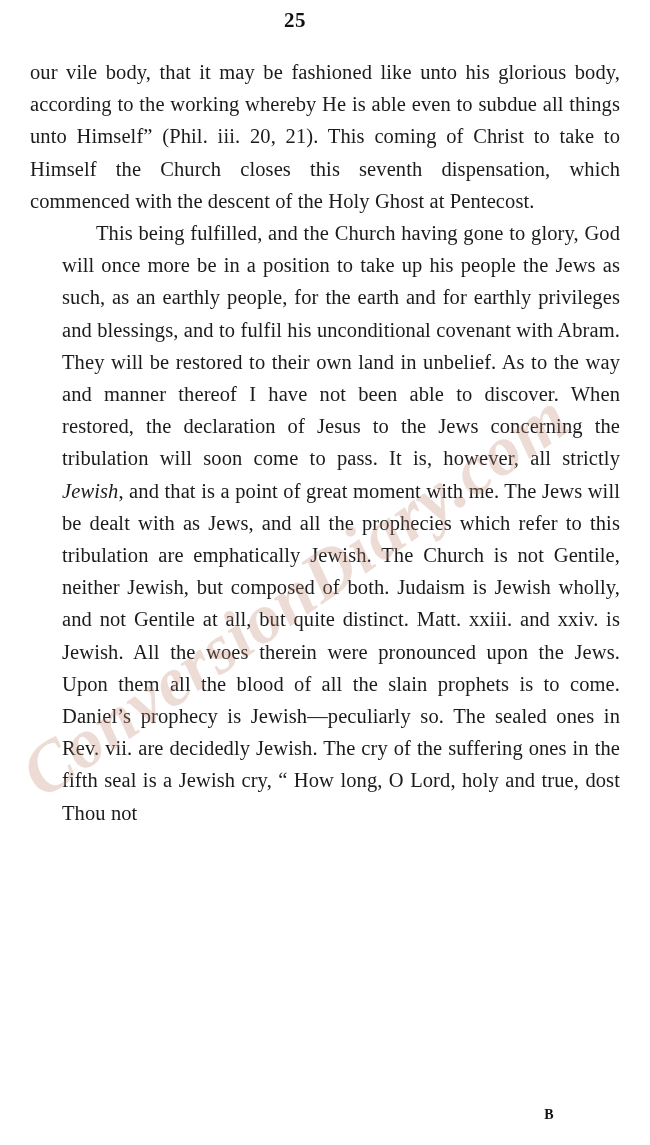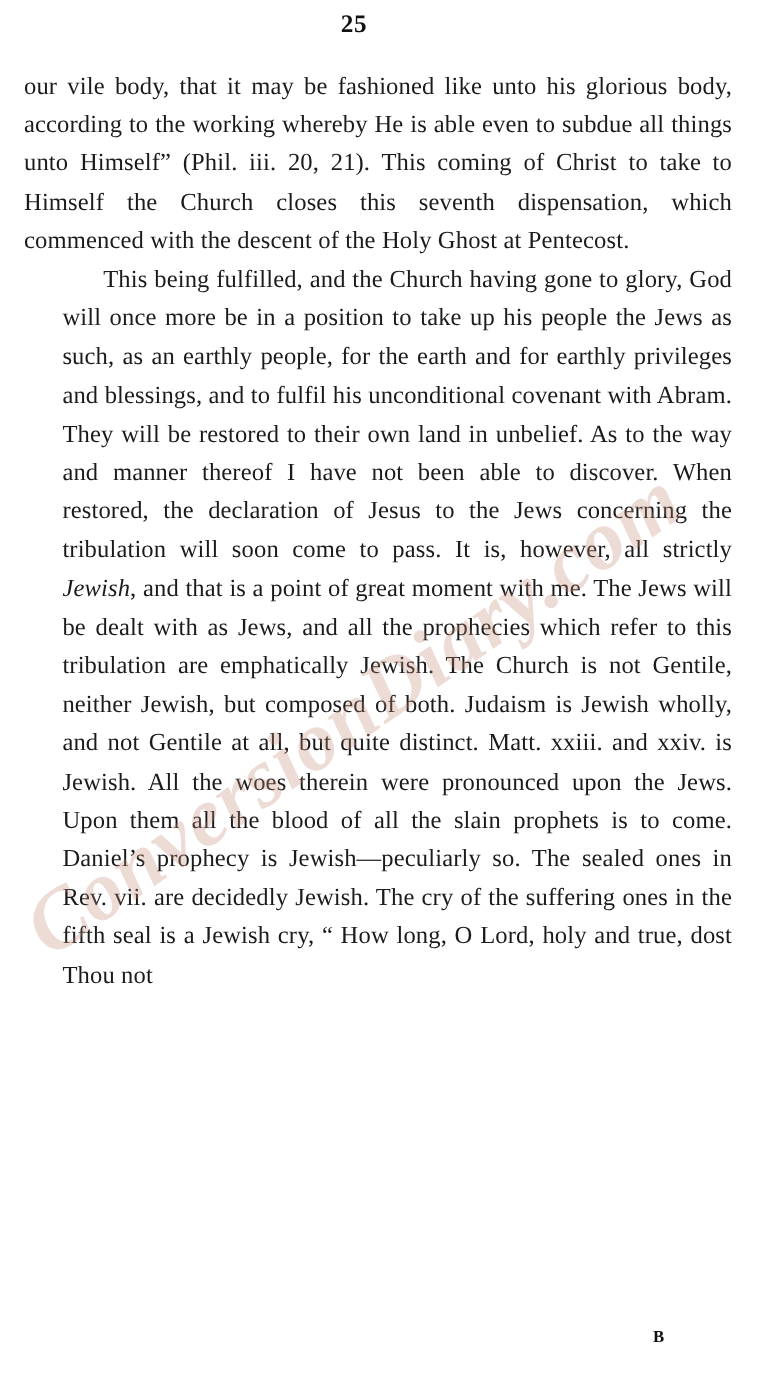--- a/index.html
+++ b/index.html
@@ -46,21 +46,21 @@
     text-align: center;
     font-family: "Liberation Serif", serif;
     font-size: 21px;
     font-weight: 700;
     color: #111;
     letter-spacing: 0.5px;
   }
   .body-text {
     position: absolute;
     top: 56px;
-    left: 20px;
+    left: 30px;
     width: 590px;
     z-index: 2;
   }
   .para {
     margin: 0;
     font-size: 20.5px;
     line-height: 32.2px;
     text-align: justify;
     text-justify: inter-word;
     color: #1b1b1b;

